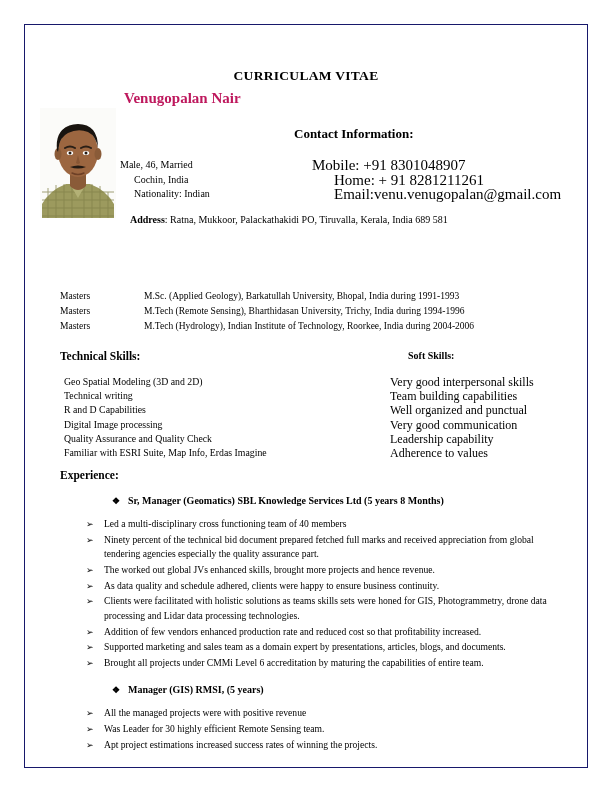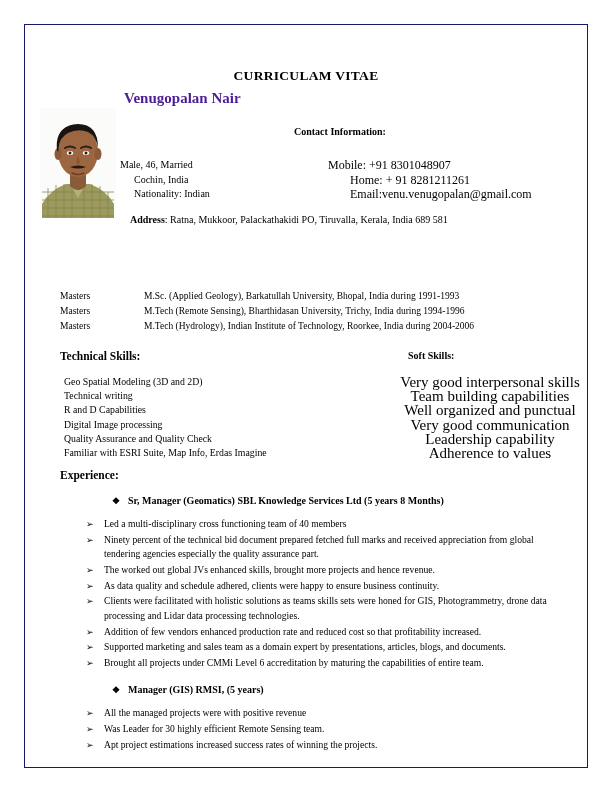--- a/index.html
+++ b/index.html
@@ -63,48 +63,48 @@
     height: 110px;
     background: #ffffff;
     overflow: hidden;
   }
   .photo svg { display: block; }
 
   .person-name {
     position: absolute;
     left: 84px;
     top: 0px;
-    color: #4c1d95;
+    color: #be185d;
     font-weight: bold;
     font-size: 15px;
     white-space: nowrap;
   }
   .contact-heading {
     position: absolute;
     left: 254px;
     top: 36px;
     font-weight: bold;
-    font-size: 10px;
+    font-size: 13px;
     white-space: nowrap;
   }
   .personal-lines {
     position: absolute;
     left: 80px;
     top: 68px;
     font-size: 10px;
     line-height: 14.5px;
   }
   .personal-lines div:nth-child(2),
   .personal-lines div:nth-child(3) { padding-left: 14px; }
 
   .contact-lines {
     position: absolute;
-    left: 288px;
+    left: 272px;
     top: 68px;
-    font-size: 12px;
+    font-size: 15px;
     line-height: 14.5px;
     white-space: nowrap;
   }
   .contact-lines div:nth-child(2),
   .contact-lines div:nth-child(3) { padding-left: 22px; }
 
   .address-line {
     position: absolute;
     left: 90px;
     top: 124px;
@@ -155,23 +155,22 @@
   }
   .skills-col-left {
     position: absolute; left: 24px; top: 0;
     width: 310px;
     font-size: 9.8px;
     line-height: 14.2px;
   }
   .skills-col-right {
     position: absolute; left: 350px; top: 0;
     width: 200px;
-    font-size: 15px;
+    font-size: 12px;
     line-height: 14.2px;
-    text-align: center;
   }
 
   
   .experience-heading {
     margin-top: 2px;
     font-weight: bold;
     font-size: 11.5px;
     padding-left: 20px;
   }
   .job {

